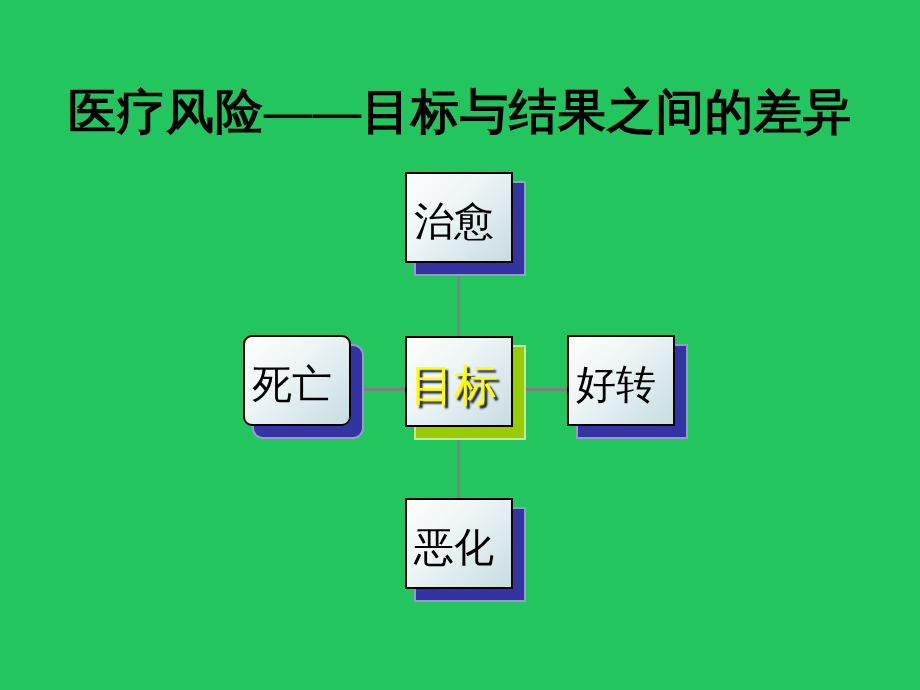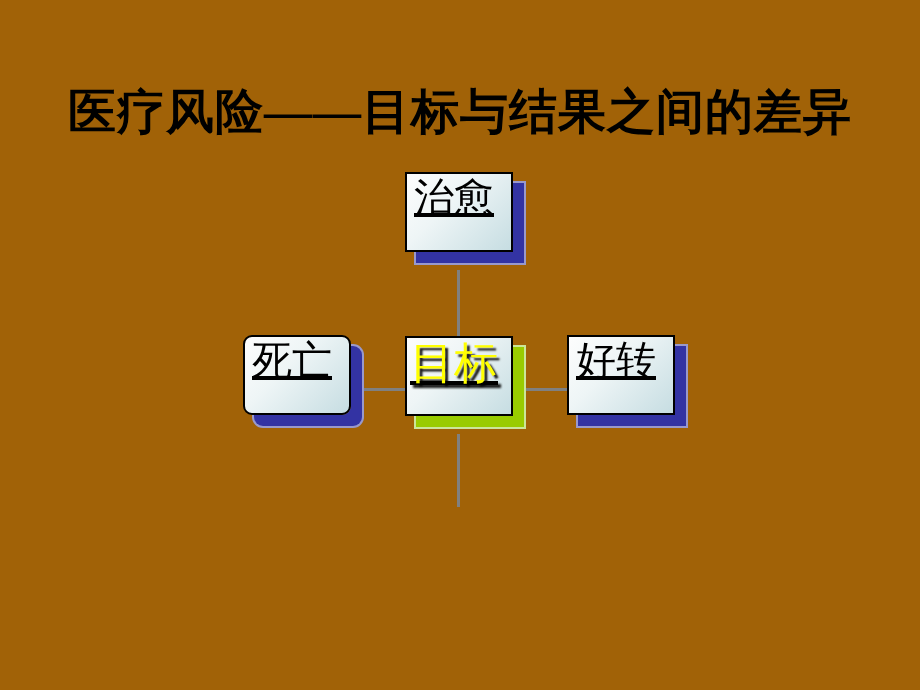--- a/index.html
+++ b/index.html
@@ -4,21 +4,21 @@
 <style>
   html, body {
     margin: 0;
     padding: 0;
     background: #ffffff;
   }
   #slide {
     position: relative;
     width: 920px;
     height: 690px;
-    background: #a16207;
+    background: #22c55e;
     overflow: hidden;
     font-family: "Liberation Serif", "DejaVu Serif", serif;
   }
   
   .slide-title {
     position: absolute;
     top: 52px;
     left: 0;
     width: 100%;
     text-align: center;
@@ -37,31 +37,30 @@
   .connector.v { width: 3px; }
   .connector.h { height: 3px; }
   #connector-top    { left: 457px; top: 270px; height: 75px; }
   #connector-bottom { left: 457px; top: 434px; height: 73px; }
   #connector-left   { left: 339px; top: 388px; width: 76px; }
   #connector-right  { left: 504px; top: 388px; width: 73px; }
   
   .node {
     position: absolute;
     width: 108px;
-    height: 80px;
+    height: 91px;
     box-sizing: border-box;
     border: 2px solid var(--node-border, #000000);
     background: linear-gradient(135deg,
       var(--node-fill-start, #fdfdfd) 0%,
       #eef5f6 40%,
       var(--node-fill-end, #c6dde2) 100%);
     display: flex;
-    align-items: flex-start;
+    align-items: center;
     justify-content: center;
-    text-decoration: underline;
   }
   .node.shadow-blue {
     box-shadow: 11px 11px 0 0 var(--node-shadow-blue, #3333a3),
                 11px 11px 0 2px var(--node-shadow-blue-rim, #9999cc);
   }
   .node.shadow-green {
     box-shadow: 11px 11px 0 0 var(--node-shadow-green, #99cc00),
                 11px 11px 0 2px var(--node-shadow-green-rim, #cce699);
   }
   #node-top    { left: 405px; top: 172px; }
@@ -103,14 +102,17 @@
   </div>
 
   <div id="node-center" class="node shadow-green">
     <span class="node-label">目标</span>
   </div>
 
   <div id="node-right" class="node shadow-blue">
     <span class="node-label">好转</span>
   </div>
 
+  <div id="node-bottom" class="node shadow-blue">
+    <span class="node-label">恶化</span>
+  </div>
 
 </div>
 
 </body></html>

